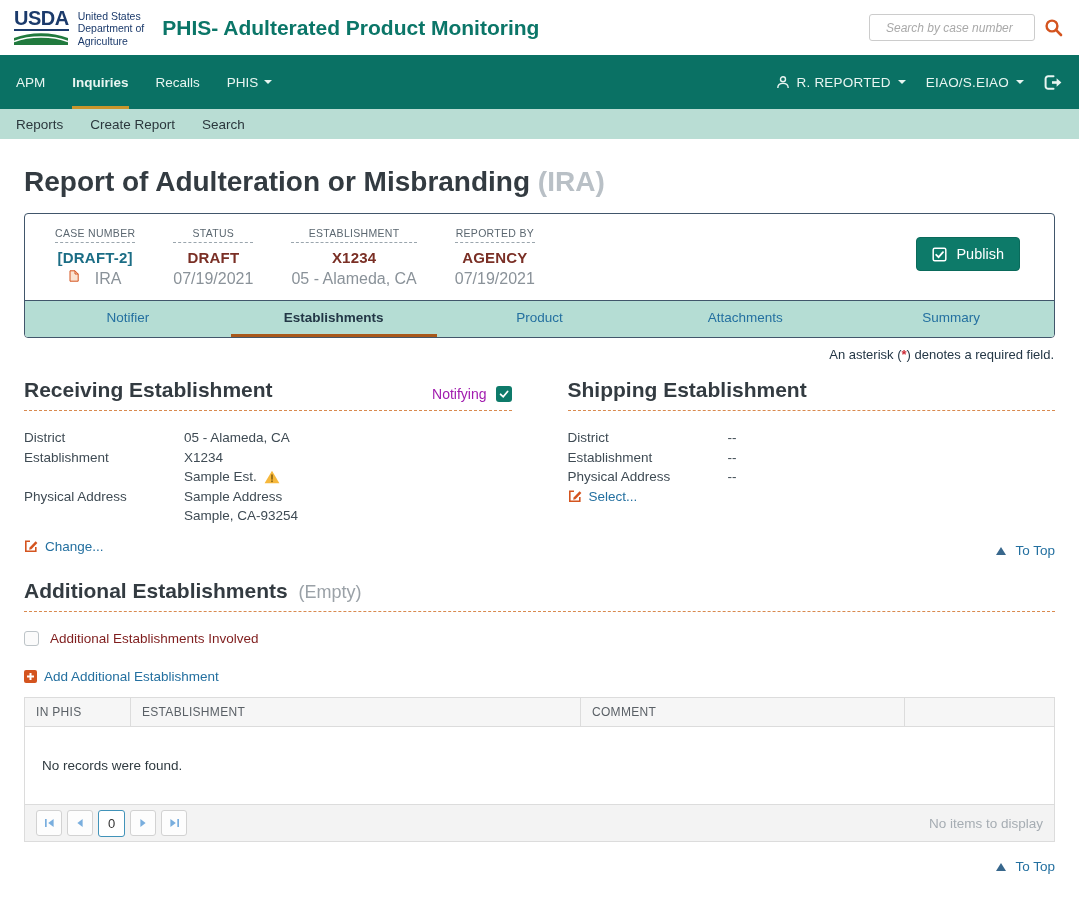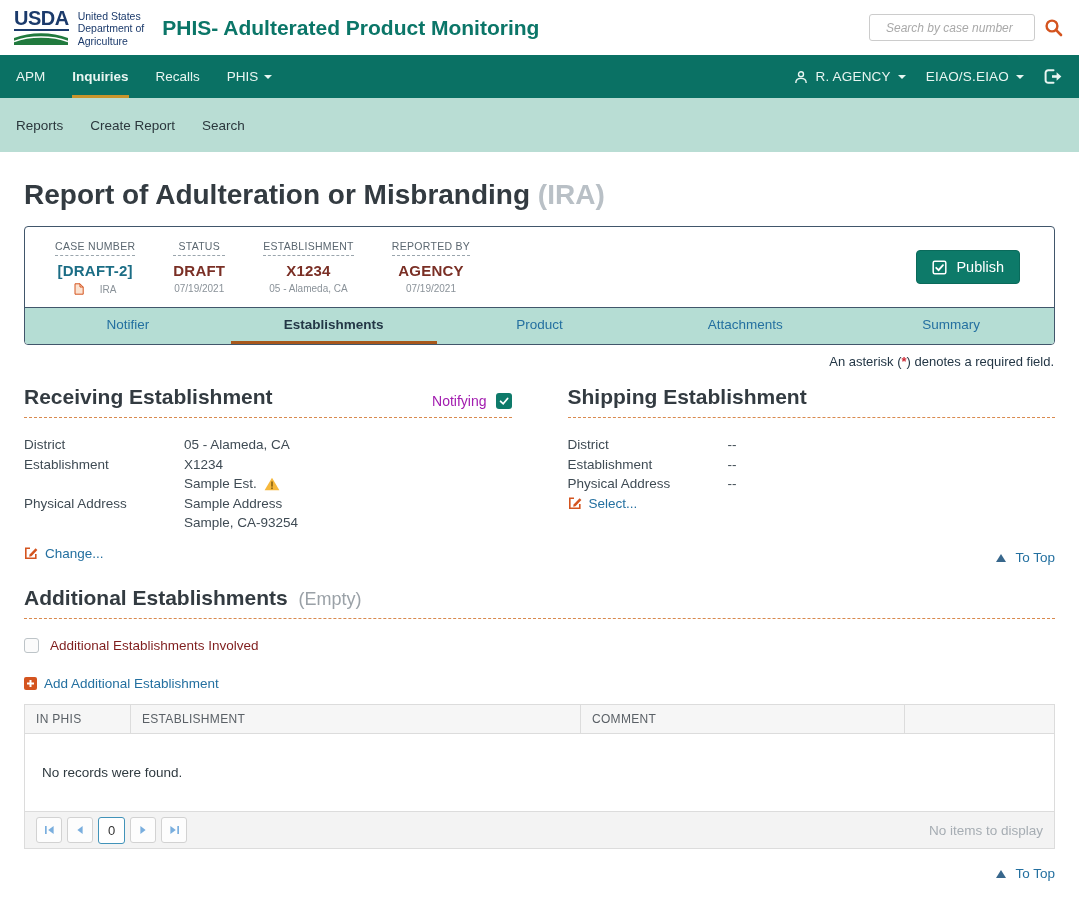--- a/index.html
+++ b/index.html
@@ -13,44 +13,44 @@
   .usda-mark { display:flex; flex-direction:column; align-items:center; }
   .usda-word { font-size:20px; font-weight:800; color:#1b3a6b; line-height:1; border-bottom:2px solid #1b3a6b; padding-bottom:1px; letter-spacing:-0.5px; }
   .dept-text { font-size:10.5px; color:#1b3a6b; line-height:1.2; padding-top:2px; }
   .app-title { color:#0b7668; font-size:21px; font-weight:700; margin-left:18px; }
   .search-wrap { margin-left:auto; display:flex; align-items:center; gap:9px; }
   .search-input { width:166px; height:27px; border:1px solid #ccc; border-radius:3px; padding:0 16px; font-size:12px; font-family:"Liberation Sans",sans-serif; color:#555; }
   .search-input::placeholder { color:#a9a9a9; font-style:italic; }
   .icon-btn { background:none; border:none; cursor:pointer; display:flex; align-items:center; }
 
   
-  .main-nav { background:#0a7164; height:43px; display:flex; align-items:stretch; padding:0 16px; color:#e8f5f1; font-size:13.5px; }
+  .main-nav { background:#0a7164; height:54px; display:flex; align-items:stretch; padding:0 16px; color:#e8f5f1; font-size:13.5px; }
   .nav-item { display:flex; align-items:center; gap:6px; margin-right:27px; border-bottom:3px solid transparent; border-top:3px solid transparent; cursor:pointer; }
   .nav-item.active { font-weight:700; border-bottom-color:#c9952c; }
   .caret { width:0; height:0; border-left:4px solid transparent; border-right:4px solid transparent; border-top:4px solid #e8f5f1; display:inline-block; }
   .nav-right { margin-left:auto; display:flex; align-items:center; gap:20px; }
   .nav-user, .nav-role { display:flex; align-items:center; gap:7px; cursor:pointer; letter-spacing:0.2px; }
 
   
-  .sub-nav { background:#b9ddd4; height:54px; display:flex; align-items:center; padding:0 16px; gap:27px; font-size:13.5px; color:#2b373d; }
+  .sub-nav { background:#b9ddd4; height:30px; display:flex; align-items:center; padding:0 16px; gap:27px; font-size:13.5px; color:#2b373d; }
   .sub-nav-item { cursor:pointer; }
 
   
   .content { padding:0 24px; }
   .page-title { font-size:28px; font-weight:600; color:#333b41; margin:27px 0 15px; }
   .page-title .suffix { color:#b9c0c6; font-weight:600; }
 
   
   .case-card { border:1px solid #41566b; border-radius:4px; overflow:hidden; position:relative; }
   .case-info { display:flex; gap:38px; padding:13px 0 12px 30px; min-height:80px; }
   .cfield { text-align:center; }
   .cfield .lbl { display:block; font-size:10.5px; color:#5b6770; letter-spacing:0.3px; padding-bottom:3px; border-bottom:1px dashed #9aa5ad; margin-bottom:6px; }
   .cfield .val { font-size:15px; font-weight:700; color:#7a2f25; letter-spacing:0.2px; }
   .cfield .val.case-num { color:#1b6d85; }
-  .cfield .sub { font-size:10px; color:#8a9299; margin-top:4px; display:flex; justify-content:center; align-items:center; gap:16px; }
+  .cfield .sub { font-size:16px; color:#8a9299; margin-top:4px; display:flex; justify-content:center; gap:16px; }
   .publish-card-btn { position:absolute; right:34px; top:23px; }
   .btn-teal { display:inline-flex; align-items:center; gap:9px; background:#0d7a69; color:#fff; border:1px solid #0a6a5b; border-radius:4px; padding:8px 15px; font-size:14.5px; font-family:"Liberation Sans",sans-serif; cursor:pointer; }
   .tab-row { display:flex; background:#b5ddd4; border-top:1px solid #41566b; height:37px; }
   .tab { flex:1; display:flex; align-items:center; justify-content:center; color:#2470a0; font-size:13.5px; border-bottom:3px solid transparent; cursor:pointer; }
   .tab.active { color:#233746; font-weight:700; border-bottom-color:#a8581b; }
 
   .required-note { text-align:right; font-size:13px; color:#243746; margin:9px 1px 16px; }
   .required-note .ast { color:#cc2a36; font-weight:700; }
 
   
@@ -132,21 +132,21 @@
   <div class="nav-item">
     <span>PHIS</span>
     <span class="caret"></span>
   </div>
   <div class="nav-right">
     <div class="nav-user">
       <svg width="14" height="14" viewBox="0 0 14 14">
         <circle cx="7" cy="4.2" r="2.5" stroke="#e8f5f1" stroke-width="1.4" fill="none"></circle>
         <path d="M1.8 13 C1.8 9.8 4 8.4 7 8.4 C10 8.4 12.2 9.8 12.2 13" stroke="#e8f5f1" stroke-width="1.4" fill="none"></path>
       </svg>
-      <span>R. AGENCY</span>
+      <span>R. REPORTED</span>
       <span class="caret"></span>
     </div>
     <div class="nav-role">
       <span>EIAO/S.EIAO</span>
       <span class="caret"></span>
     </div>
     <button class="icon-btn">
       <svg width="19" height="15" viewBox="0 0 19 15">
         <path d="M9.5 1.2 H4.2 A2.6 2.6 0 0 0 1.6 3.8 V11.2 A2.6 2.6 0 0 0 4.2 13.8 H9.5" stroke="#e8f5f1" stroke-width="2" fill="none" stroke-linecap="round"></path>
         <rect x="8" y="6.2" width="5.4" height="2.6" fill="#e8f5f1"></rect>

